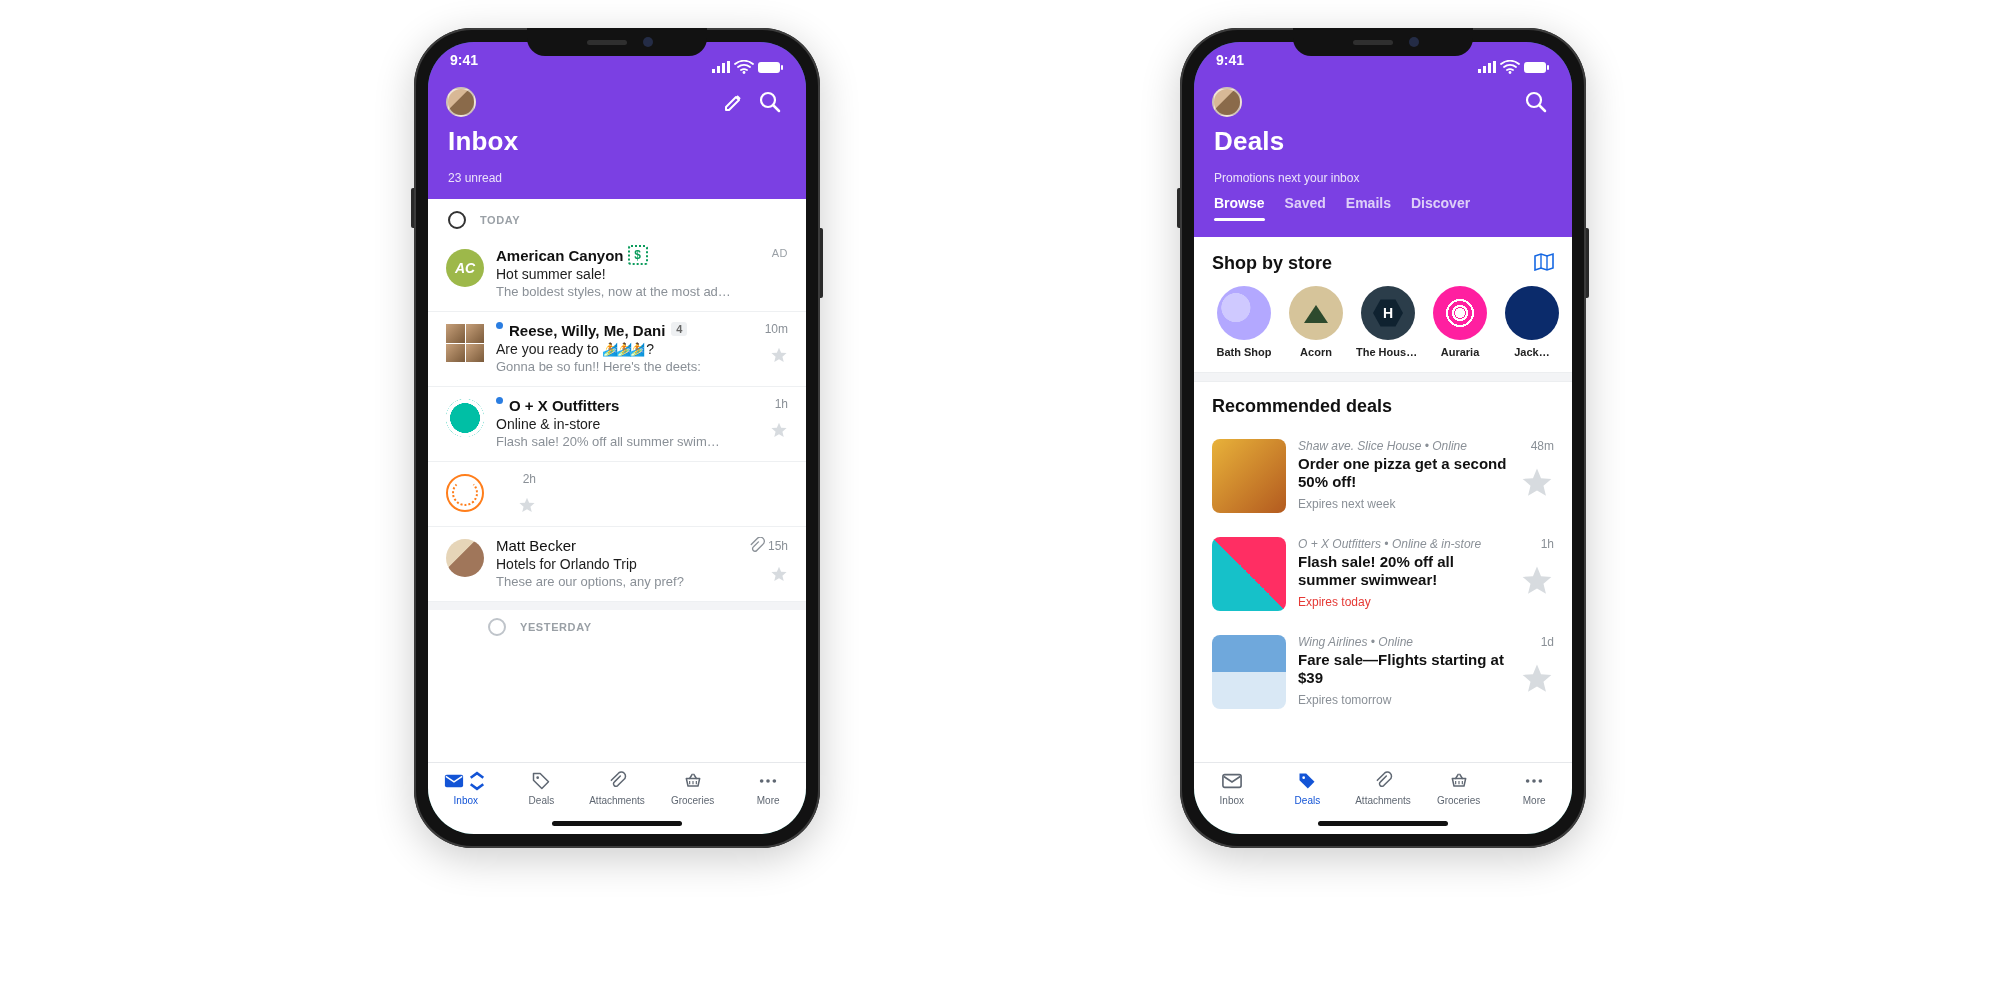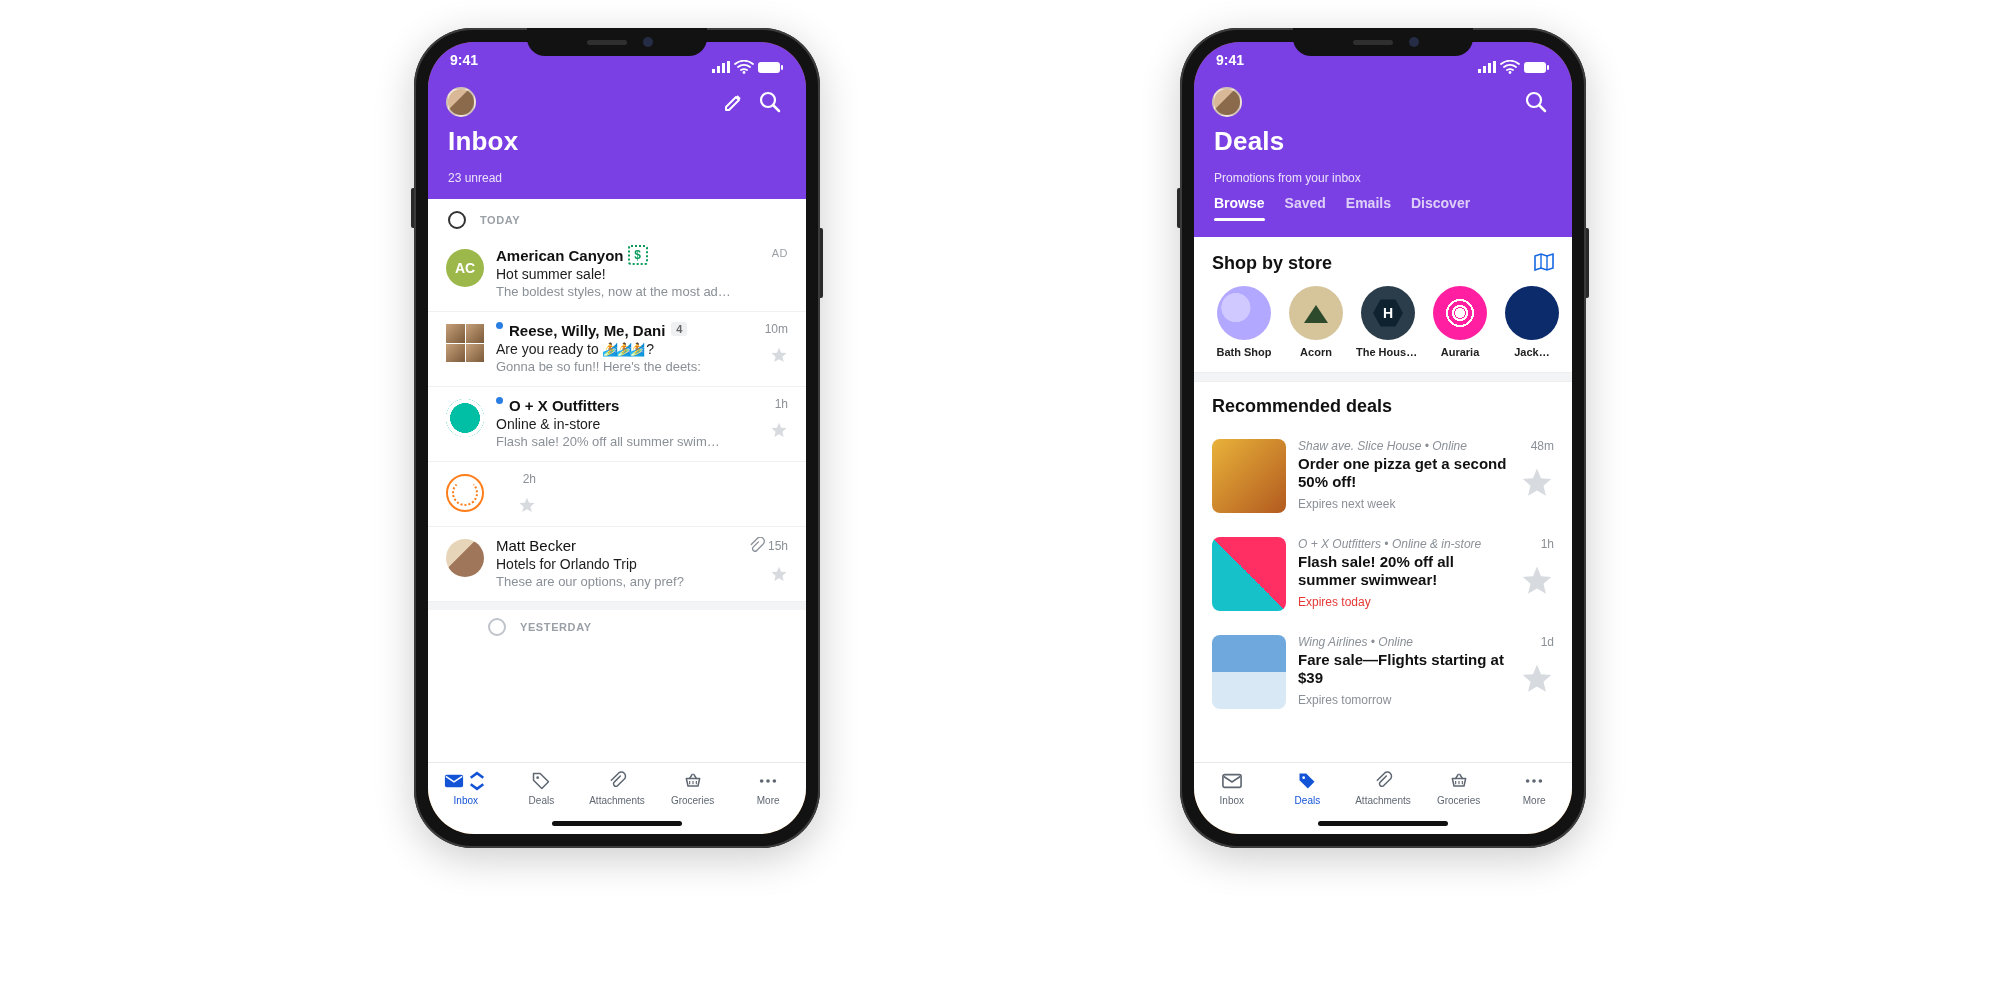--- a/index.html
+++ b/index.html
@@ -3,21 +3,21 @@
 <meta charset="utf-8">
 <style>
   * { box-sizing: border-box; margin: 0; padding: 0; font-family: -apple-system, "Helvetica Neue", Arial, sans-serif; }
   body { background:#fff; width:2000px; height:1000px; position:relative; }
   .wrap { display:flex; gap:360px; justify-content:center; padding-top:28px; }
 
   
   .phone { width:406px; height:820px; background:#121212; border-radius:58px; padding:14px; position:relative; box-shadow:0 0 0 2px #3c3c3c inset, 0 10px 40px rgba(0,0,0,.2); }
   .phone::before { content:""; position:absolute; left:-3px; top:160px; width:3px; height:40px; background:#2a2a2a; border-radius:2px 0 0 2px; }
   .phone::after { content:""; position:absolute; right:-3px; top:200px; width:3px; height:70px; background:#2a2a2a; border-radius:0 2px 2px 0; }
-  .screen { width:100%; height:100%; background:#a16207; border-radius:46px; overflow:hidden; position:relative; display:flex; flex-direction:column; }
+  .screen { width:100%; height:100%; background:#0f766e; border-radius:46px; overflow:hidden; position:relative; display:flex; flex-direction:column; }
   .notch { position:absolute; top:0; left:50%; transform:translateX(-50%); width:180px; height:28px; background:#121212; border-radius:0 0 18px 18px; z-index:10; }
   .notch::before { content:""; position:absolute; left:60px; top:12px; width:40px; height:5px; background:#2f2f2f; border-radius:3px; }
   .notch::after { content:""; position:absolute; right:54px; top:9px; width:10px; height:10px; background:#242c46; border-radius:50%; }
 
   
   .hdr { background:#7b40e3; color:#fff; flex:none; position:relative; }
   .status { display:flex; justify-content:space-between; padding:10px 22px 0; height:40px; font-size:14px; font-weight:600; }
   .status .sicons { display:flex; gap:4px; align-items:center; }
   .status svg { fill:#fff; }
   .toolbar { display:flex; align-items:center; padding:4px 18px 8px; height:44px; }
@@ -33,21 +33,21 @@
   .tab.active { opacity:1; font-weight:700; }
   .tab.active::after { content:""; position:absolute; left:0; right:0; bottom:0; height:3px; background:#fff; border-radius:2px; }
 
   
   .body { flex:1; overflow:hidden; background:#fff; position:relative; display:flex; flex-direction:column;}
 
   
   .sec-head { display:flex; align-items:center; gap:14px; padding:12px 20px 8px; color:#9aa0a6; font-size:11px; font-weight:700; letter-spacing:.6px; }
   .selcirc { width:18px; height:18px; border:2px solid #333; border-radius:50%; }
   .msg { display:flex; gap:12px; padding:10px 18px 12px 18px; border-bottom:1px solid #eef0f2; position:relative; }
-  .msg .av { width:38px; height:38px; border-radius:50%; flex:none; margin-top:2px; }
+  .msg .av { width:38px; height:38px; border-radius:50%; flex:none; margin-top:2px;font-style:italic; }
   .msg .col { flex:1; min-width:0; }
   .msg .line1 { display:flex; align-items:flex-start; gap:6px; }
   .unread-dot{ width:7px; height:7px; border-radius:50%; background:#2a7de1; flex:none; }
   .from { font-size:15px; font-weight:700; color:#111; white-space:nowrap; overflow:hidden; text-overflow:ellipsis; max-width:210px;}
   .from.read{font-weight:500;}
   .badge { font-size:11px; background:#eef0f2; color:#666; padding:1px 5px; border-radius:3px; font-weight:600;}
   .subj { font-size:14px; color:#1d1d1d; margin-top:2px; white-space:nowrap; overflow:hidden; text-overflow:ellipsis; display:flex; align-items:center; gap:4px;}
   .snip { font-size:13px; color:#8a9097; margin-top:2px; white-space:nowrap; overflow:hidden; text-overflow:ellipsis; }
   .meta { text-align:right; font-size:12px; color:#8a9097; display:flex; flex-direction:column; align-items:flex-end; gap:10px; width:40px;}
   .meta svg{width:18px;height:18px;}
@@ -394,21 +394,21 @@
         <div class="avatar"></div>
         <div class="tb-spacer"></div>
         <div class="tb-btn">
               <svg width="24" height="24" viewBox="0 0 24 24" style="color:#fff">
                 <use href="#i-search"></use>
               </svg>
             </div>
       </div>
       <div class="title-block" style="padding-bottom:10px;">
         <div class="hdr-title">Deals</div>
-        <div class="hdr-sub">Promotions from your inbox</div>
+        <div class="hdr-sub">Promotions next your inbox</div>
       </div>
       <div class="tabs">
         <div class="tab active">Browse</div>
         <div class="tab">Saved</div>
         <div class="tab">Emails</div>
         <div class="tab">Discover</div>
       </div>
     </div>
 
     <div class="body">

